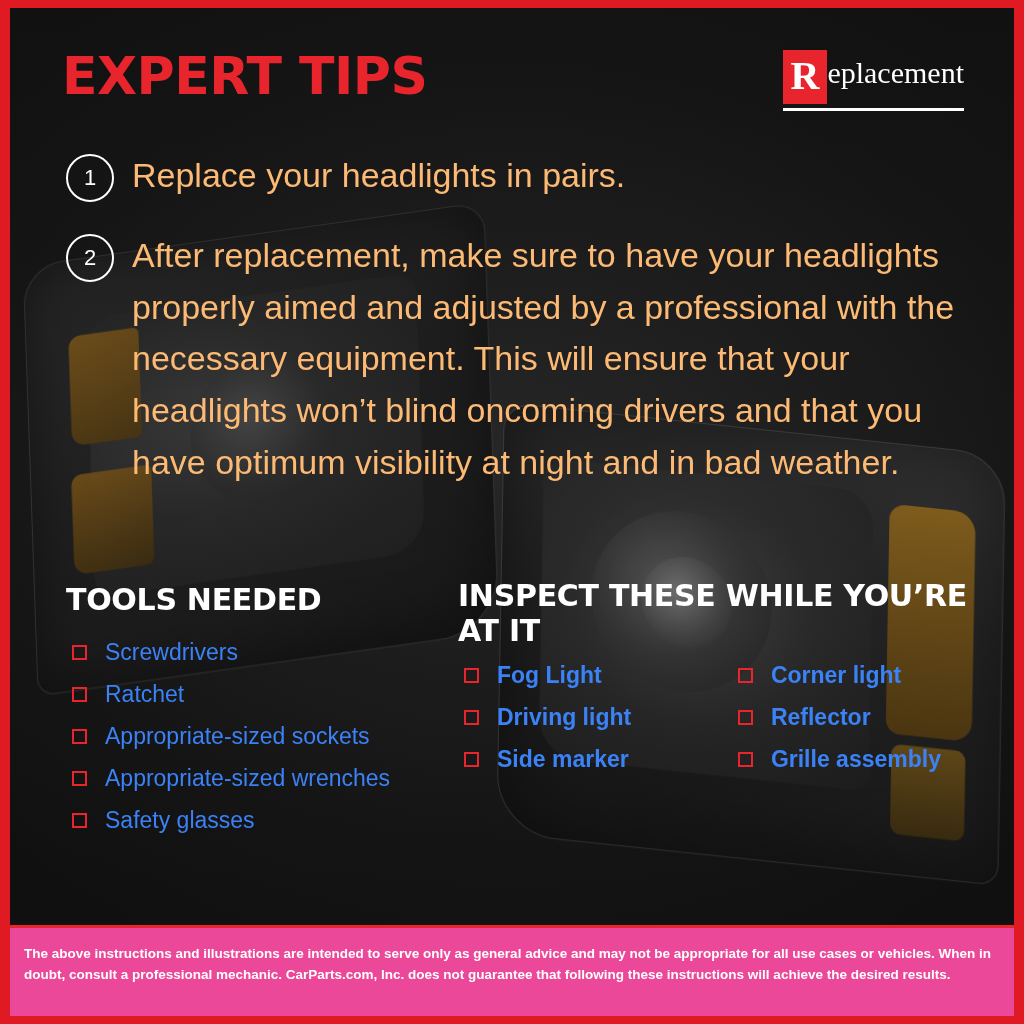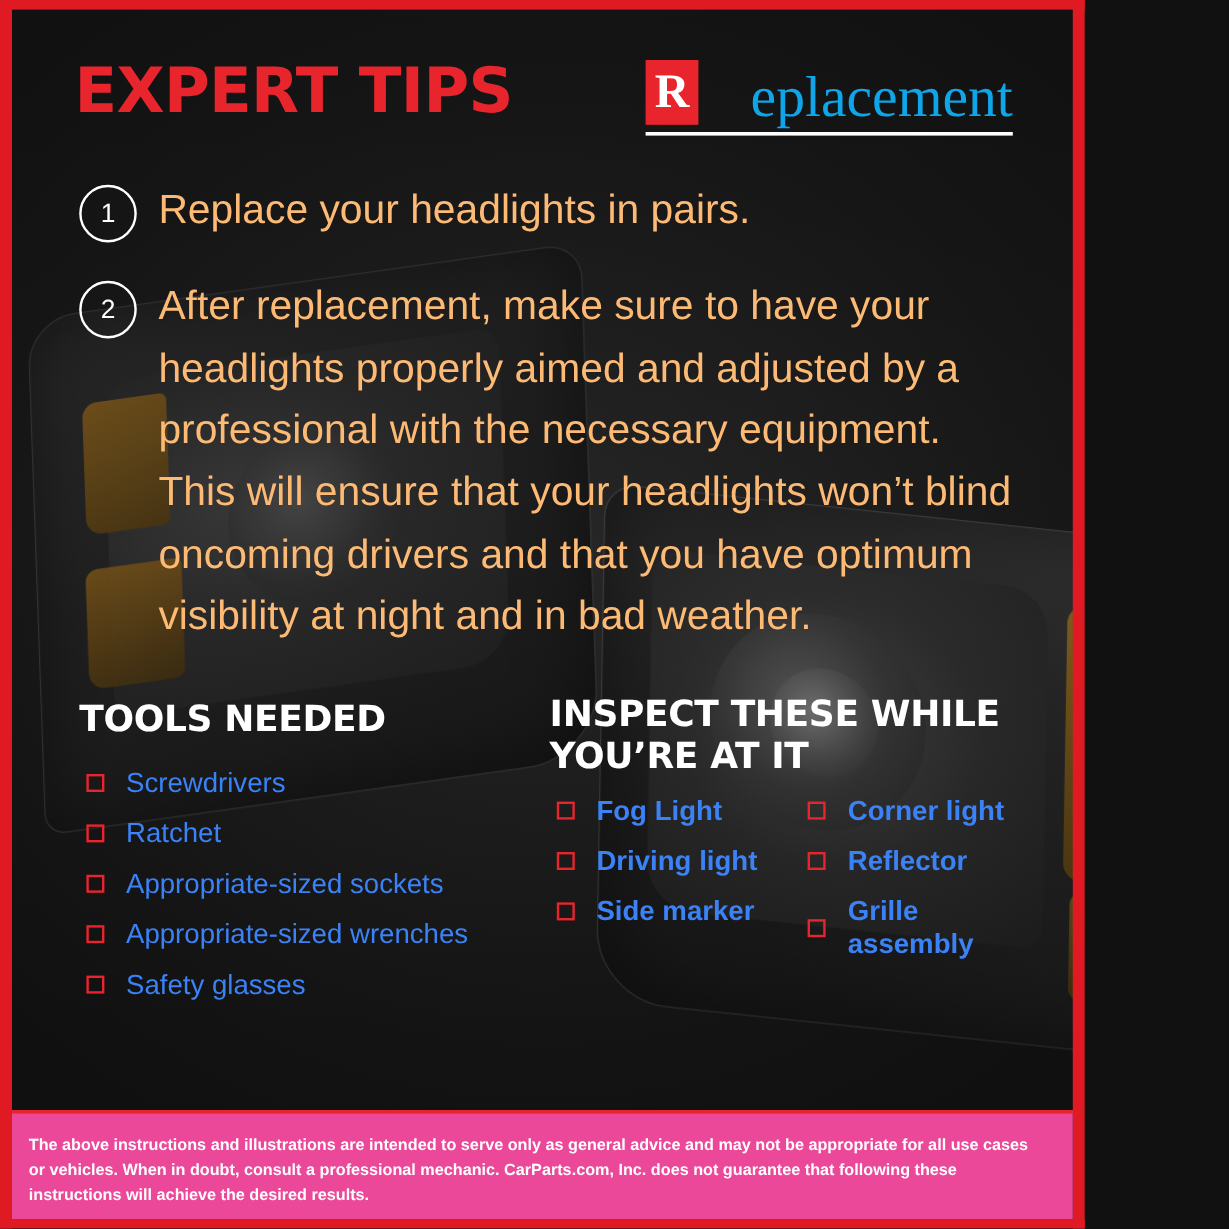--- a/index.html
+++ b/index.html
@@ -2,21 +2,21 @@
 <html><head>
 <meta charset="utf-8">
 <style>
   html, body {
     margin: 0;
     padding: 0;
     background: #111;
   }
   .page {
     position: relative;
-    width: 904px;
+    width: 1024px;
     height: 1024px;
     overflow: hidden;
     background: #1a1a1a;
     font-family: "Liberation Sans", sans-serif;
     color: #ffffff;
   }
   
   .frame-left, .frame-right {
     position: absolute;
     top: 0;
@@ -176,26 +176,25 @@
   .logo-box {
     background: #e8252d;
     color: #ffffff;
     font-size: 40px;
     font-weight: 700;
     line-height: 1;
     padding: 6px 8px 8px 8px;
     font-family: "Liberation Serif", serif;
   }
   .logo-word {
-    font-size: 48px;
-    color: #0ea5e9;
+    font-size: 30px;
+    color: #ffffff;
     line-height: 1;
     padding-top: 8px;
     letter-spacing: 0px;
-    padding-left: 43px;
   }
   .logo-wrap {
     border-bottom: 3px solid #ffffff;
     padding-bottom: 4px;
     display: flex;
     align-items: flex-start;
   }
 
   .tips {
     position: absolute;

